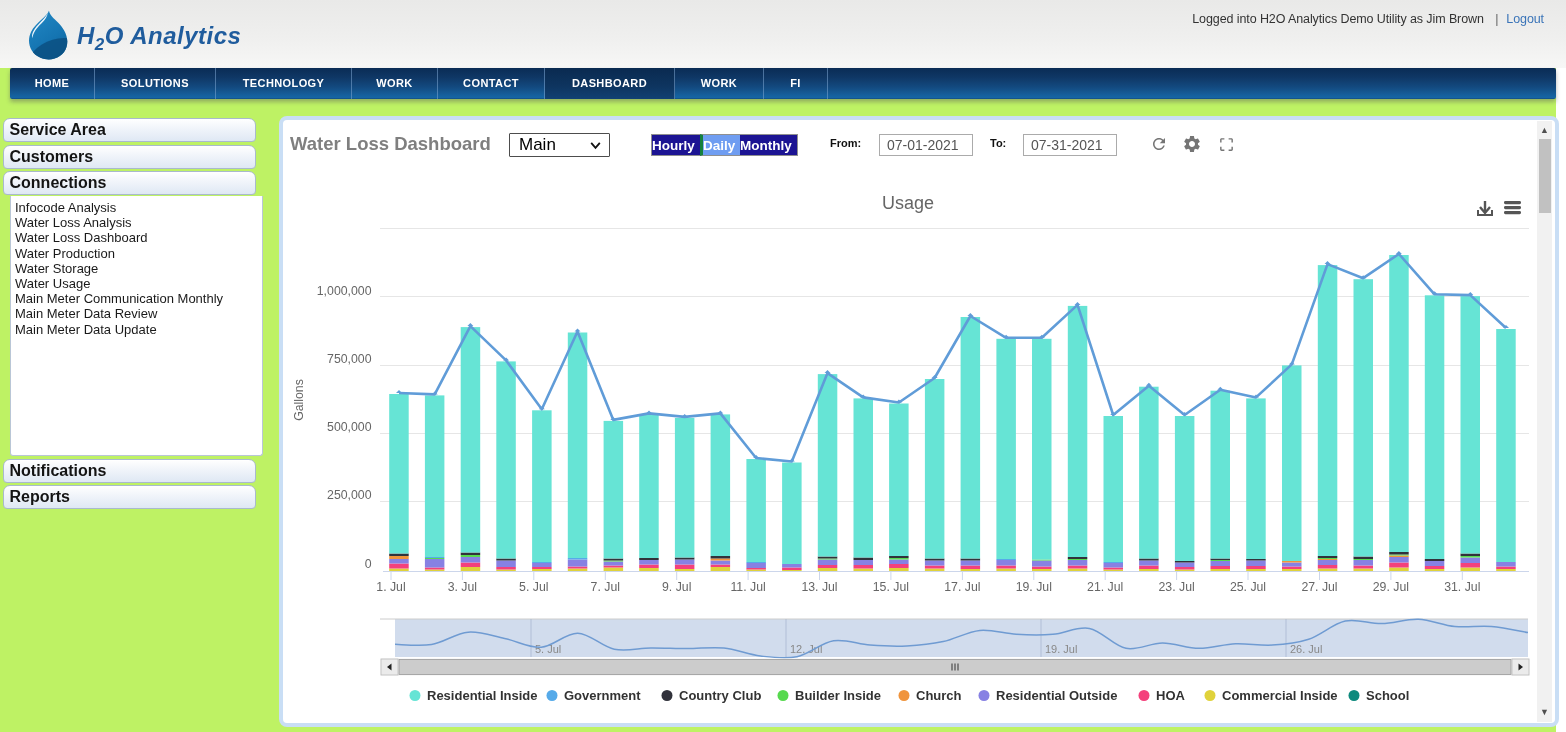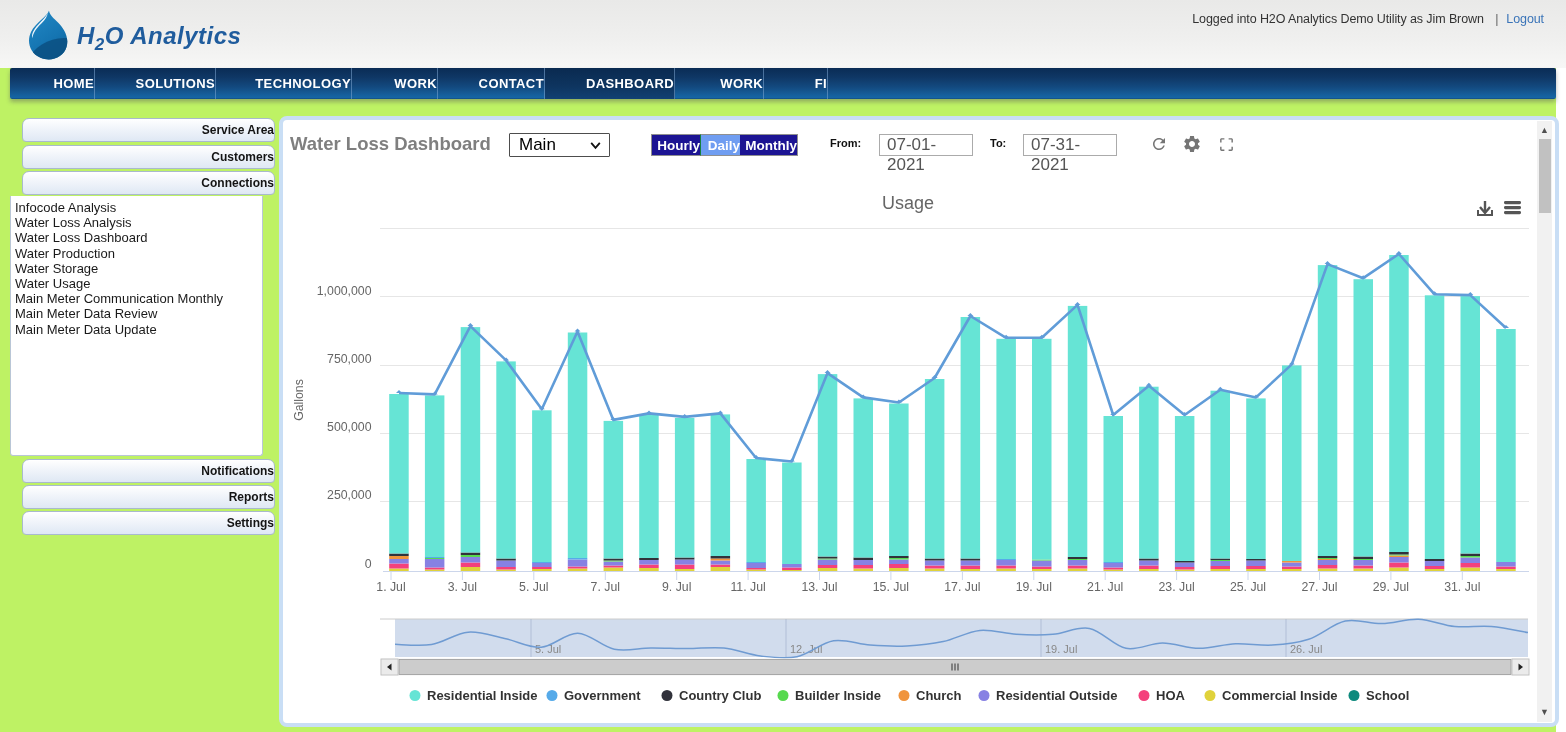--- a/index.html
+++ b/index.html
@@ -14,55 +14,55 @@
   color:#1f5c9d; letter-spacing:0.5px; }
 #logo-text sub { font-size:17px; }
 #login { position:absolute; right:22px; top:12px; font-size:12.5px; letter-spacing:-0.1px; color:#333; }
 #login .sep { color:#666; margin:0 8px; }
 #login .out { color:#3a74b8; }
 
 
 #nav { position:absolute; left:10px; top:68px; width:1546px; height:31px;
   background:linear-gradient(180deg,#0a2c55 0%,#0f3765 30%,#134a80 62%,#15609d 88%,#1565a4 96%,#12497c 100%);
   border-radius:2px; box-shadow:0 3px 4px rgba(90,90,90,0.45); }
-.navitem { position:absolute; top:0; height:31px; line-height:31px; text-align:right; color:#fff;
-  font-size:13px; font-weight:bold; letter-spacing:0.4px;
+.navitem { position:absolute; top:0; height:31px; line-height:31px; text-align:center; color:#fff;
+  font-size:11px; font-weight:bold; letter-spacing:0.4px;
   border-right:1px solid rgba(125,165,210,0.55); }
 .navitem.active { background:linear-gradient(180deg,#0a2a50 0%,#0e3560 60%,#114173 100%); }
 
 
-.shead { position:absolute; left:22px; width:253px; height:24px;
+.shead { position:absolute; left:3px; width:253px; height:24px;
   background:linear-gradient(180deg,#ffffff 0%,#f0f4fa 45%,#dfe8f4 100%);
   border:1px solid #a9bacd; border-radius:7px 7px 4px 4px; box-shadow:inset 0 1px 0 #fff;
-  font-size:12px; font-weight:bold; color:#141414; line-height:22px; padding-left:5.5px;text-align:right; }
+  font-size:16px; font-weight:bold; color:#141414; line-height:22px; padding-left:5.5px; }
 #slist { position:absolute; left:10px; top:196px; width:253px; height:260px; background:#fff;
   border:1px solid #b9c6d6; border-top:none; border-radius:0 0 3px 3px; padding:4px 0 0 4px; }
 .slink { font-size:13px; color:#1a1a1a; line-height:15.2px; }
 
 
 #panel { position:absolute; left:279px; top:116px; width:1280px; height:611px;
   border:4.5px solid #c9def5; border-radius:8px; background:#fff; }
 
 
 #vsb { position:absolute; left:1537px; top:121px; width:15px; height:601px; background:#f1f1f1; }
 #vsb .thumb { position:absolute; left:1.5px; top:18px; width:12px; height:74px; background:#c1c1c1; }
 .arr { position:absolute; left:0; width:15px; height:15px; color:#505050; font-size:9px; text-align:center; line-height:15px; }
 
 
 #tbar { position:absolute; left:284px; top:121px; width:1253px; height:50px; background:#fff; }
 #title { position:absolute; left:290px; top:133px; font-size:18.5px; font-weight:bold; color:#7f7f7f; }
 #sel { position:absolute; left:509px; top:133px; width:101px; height:24px; border:1px solid #4d4d4d;
   border-radius:1px; background:#fff; font-size:17px; color:#000; line-height:22px; padding-left:9px; }
 #sel svg { position:absolute; right:8px; top:7px; }
 .tbtn { position:absolute; top:134px; height:22px; background:#1c1493; color:#fff; font-weight:bold;
-  font-size:13.5px; text-align:right; line-height:22px; border:1px solid #8f8f8f; }
-.tbtn.mid { background:#6f9df1; border-left:1px solid #15803d; border-right:1px solid #d7dce6; }
+  font-size:13.5px; text-align:left; line-height:22px; border:1px solid #8f8f8f; }
+.tbtn.mid { background:#6f9df1; border-left:3px solid #15803d; border-right:1px solid #d7dce6; }
 .lbl { position:absolute; top:137px; font-size:11px; font-weight:bold; color:#111; }
 .dinp { position:absolute; top:134px; width:94px; height:22px; border:1px solid #ababab; background:#fff;
-  font-size:17px; color:#555; line-height:20px; padding-left:7px; }
+  font-size:14px; color:#555; line-height:20px; padding-left:7px; }
 .icon { position:absolute; top:135px; }
 </style>
 </head>
 <body>
 <div id="page">
 
   <div id="hdr">
     <svg width="44" height="52" viewBox="0 0 44 52" style="position:absolute;left:26px;top:9px">
       <defs>
         <linearGradient id="dropg" x1="0.2" y1="0" x2="0.75" y2="1">
@@ -104,21 +104,20 @@
 <div class="slink">Water Loss Dashboard</div>
 <div class="slink">Water Production</div>
 <div class="slink">Water Storage</div>
 <div class="slink">Water Usage</div>
 <div class="slink">Main Meter Communication Monthly</div>
 <div class="slink">Main Meter Data Review</div>
 <div class="slink">Main Meter Data Update</div>
   </div>
   <div class="shead" style="top:458.5px">Notifications</div>
   <div class="shead" style="top:485px">Reports</div>
-  <div class="shead" style="top:511px">Settings</div>
 
   <div id="panel"></div>
 
   <div id="tbar"></div>
   <div id="title">Water Loss Dashboard</div>
   <div id="sel">Main
     <svg width="11" height="9" viewBox="0 0 11 9">
         <path d="M1.2,1.8 L5.5,6.8 L9.8,1.8" fill="none" stroke="#111" stroke-width="1.8"></path>
       </svg>
   </div>

